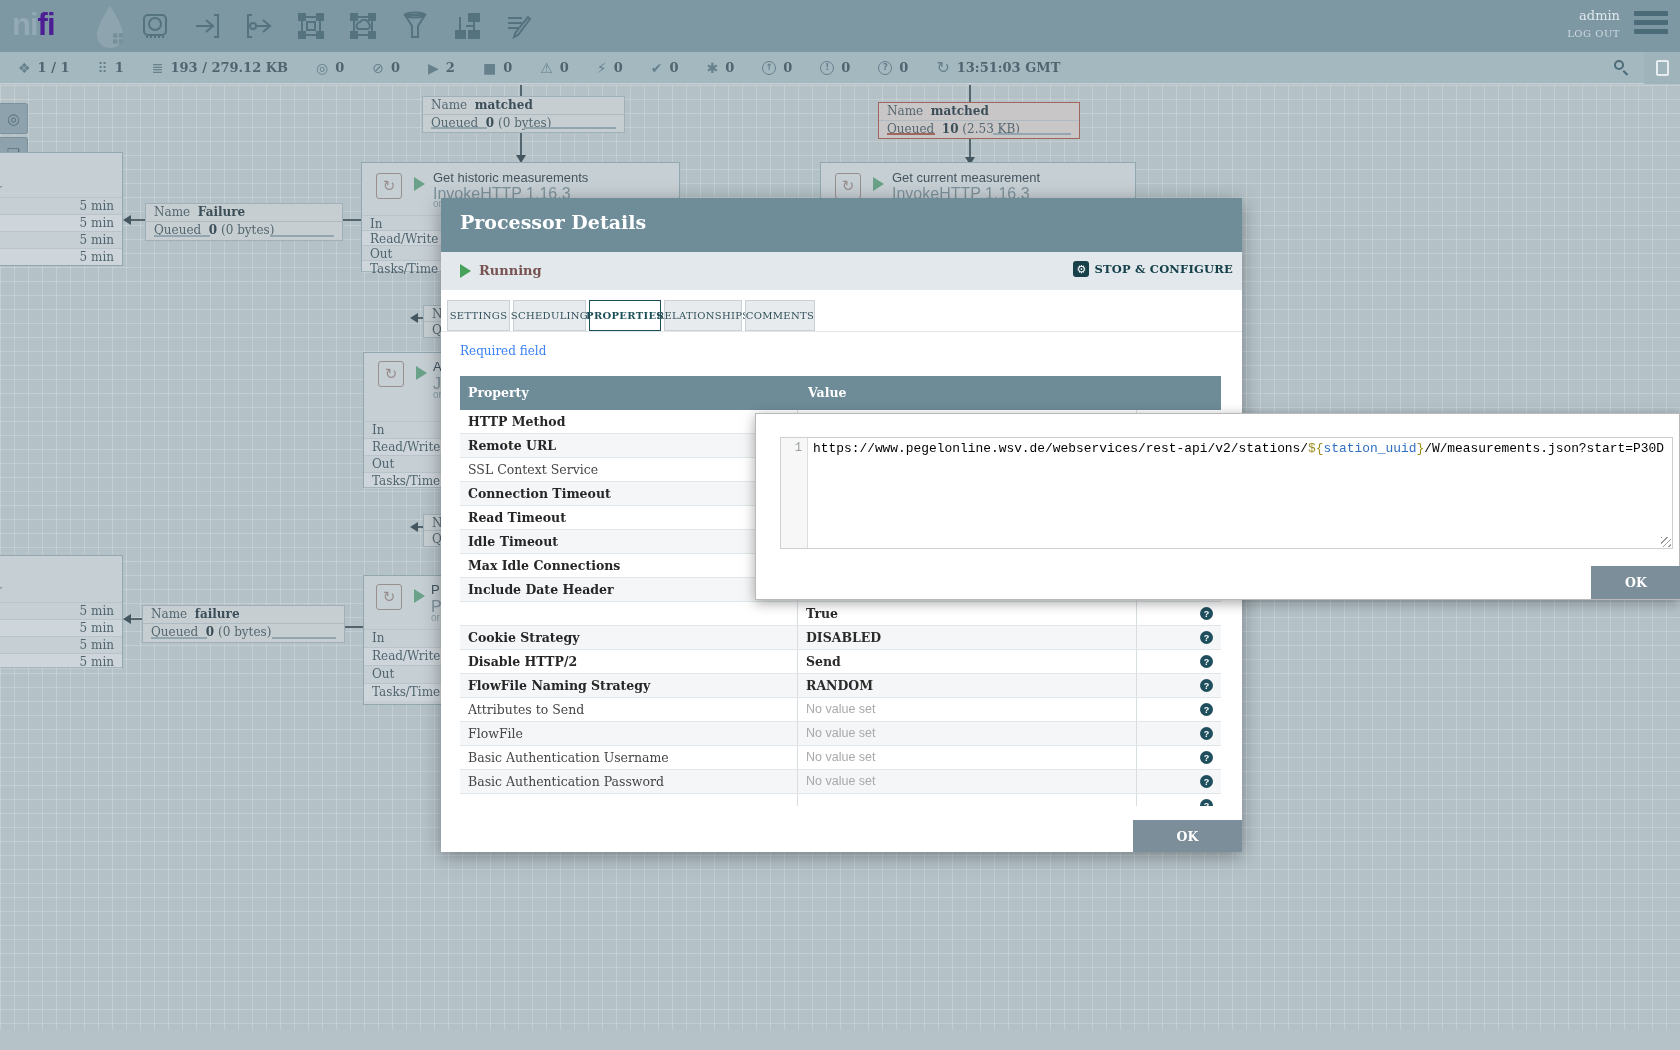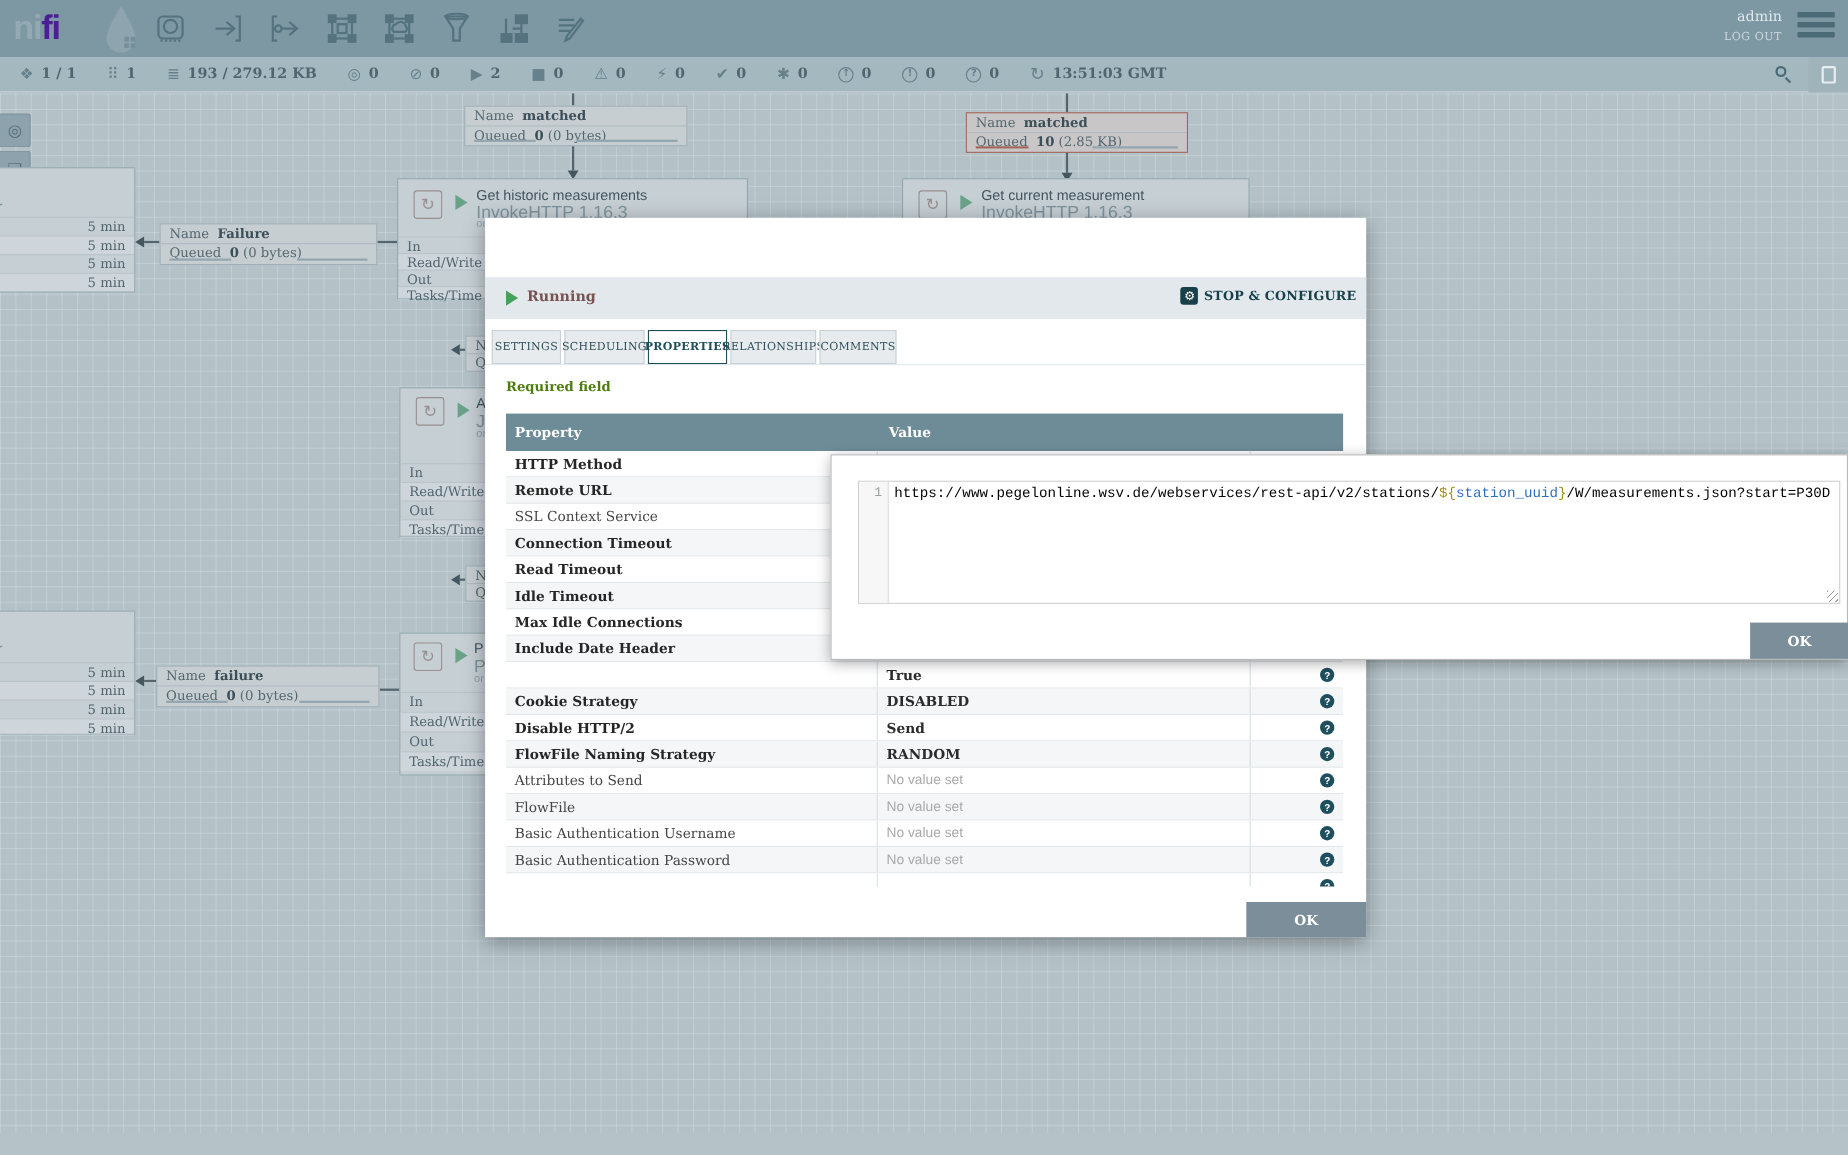--- a/index.html
+++ b/index.html
@@ -82,21 +82,21 @@
   .run-txt { position:absolute; left:38px; top:11px; font-size:13px; font-weight:bold; color:#775351;}
   .stopcfg { position:absolute; right:9px; top:9px; display:flex; align-items:center; gap:5px; cursor:pointer;}
   .stopcfg .badge { width:16px; height:16px; background:#174049; border-radius:3px; color:#fff; font-size:11px;
                     display:flex; align-items:center; justify-content:center;}
   .stopcfg .lbl { font-size:11.5px; font-weight:bold; color:#16414b; letter-spacing:.2px;}
   .tabs { position:absolute; left:6px; top:102px; height:31px; display:flex; gap:3px;}
   .tab { height:31px; border:1px solid #c9d1d6; background:#e7ebee; color:#30505a; font-size:10px;
          display:flex; align-items:center; justify-content:center; letter-spacing:.3px; cursor:pointer;}
   .tab.active { background:#fff; border:1px solid #1d4f59; color:#1d4f59; font-weight:bold;}
   .tabs-rule { position:absolute; left:0; top:133px; width:100%; border-bottom:1px solid #e2e7ea;}
-  .required-note { position:absolute; left:19px; top:146px; font-size:12px; font-weight:bold; color:#4d7c0f;}
+  .required-note { position:absolute; left:19px; top:146px; font-size:12px; font-weight:normal; color:#3b82f6;}
 
   .ptable { position:absolute; left:19px; top:178px; width:761px; }
   .pt-head { height:34px; background:#6e8b98; position:relative;}
   .pt-head span { position:absolute; top:9px; color:#fff; font-size:12.5px; font-weight:bold;}
   .pt-row { position:relative; height:24px; border-bottom:1px solid #e0e6e9; background:#fff;}
   .pt-row.alt { background:#f4f6f7; }
   .pt-row.partial { height:12px; overflow:hidden; border-bottom:none;}
   .cell-prop { position:absolute; left:0; top:0; width:337px; height:100%; padding:4px 0 0 8px;
                font-size:12.5px; color:#454545; font-family:"DejaVu Serif", serif;}
   .cell-prop.req { font-weight:bold; color:#262626;}
@@ -171,21 +171,21 @@
       <div class="row2"><span>Queued</span>&nbsp;&nbsp;<b>0</b>&nbsp;<span>(0 bytes)</span></div>
       <div class="minibar" style="left:8px; width:56px;"></div>
       <div class="minibar" style="right:8px; width:92px;"></div>
     </div>
     <div class="vline" style="left:520px; top:48px; height:22px;"></div>
     <div class="arrowD" style="left:516px; top:70px;"></div>
 
     <div class="vline" style="left:969px; top:-2px; height:19px;"></div>
     <div class="qlabel" style="left:878px; top:17px; width:202px; height:37px; border-color:#a2675c; background:#c9c6c8;">
       <div class="row1"><span>Name</span>&nbsp;&nbsp;<b>matched</b></div>
-      <div class="row2"><span>Queued</span>&nbsp;&nbsp;<b>10</b>&nbsp;<span>(2.85 KB)</span></div>
+      <div class="row2"><span>Queued</span>&nbsp;&nbsp;<b>10</b>&nbsp;<span>(2.53 KB)</span></div>
       <div class="minibar" style="left:8px; width:48px; background:#a2675c;"></div>
       <div class="minibar" style="right:8px; width:78px;"></div>
     </div>
     <div class="vline" style="left:969px; top:54px; height:18px;"></div>
     <div class="arrowD" style="left:965px; top:72px;"></div>
 
     <div class="proc" style="left:361px; top:77px; width:319px; height:110px;">
       <div class="proc-ico" style="left:14px; top:10px;">↻</div>
       <div class="proc-tri" style="left:52px; top:14px;"></div>
       <div class="proc-title" style="left:71px; top:7px;">Get historic measurements</div>
@@ -411,20 +411,23 @@
           <div class="handle"></div>
         </div>
       <div class="sb-btn">
           <div></div>
         </div>
     </div>
   </div>
 
 
   <div class="dialog">
+    <div class="dlg-header">
+      <div class="dlg-title serif">Processor Details</div>
+    </div>
     <div class="dlg-status">
       <div class="run-tri"></div>
       <div class="run-txt serif">Running</div>
       <div class="stopcfg">
         <span class="badge">⚙</span>
         <span class="lbl serif">STOP &amp; CONFIGURE</span>
       </div>
     </div>
 
     <div class="tabs">

